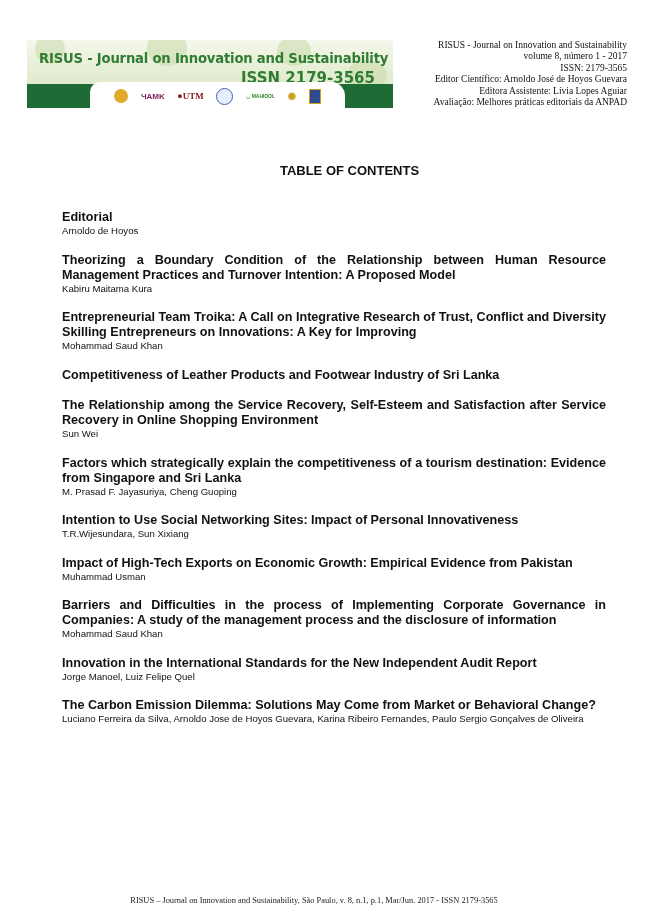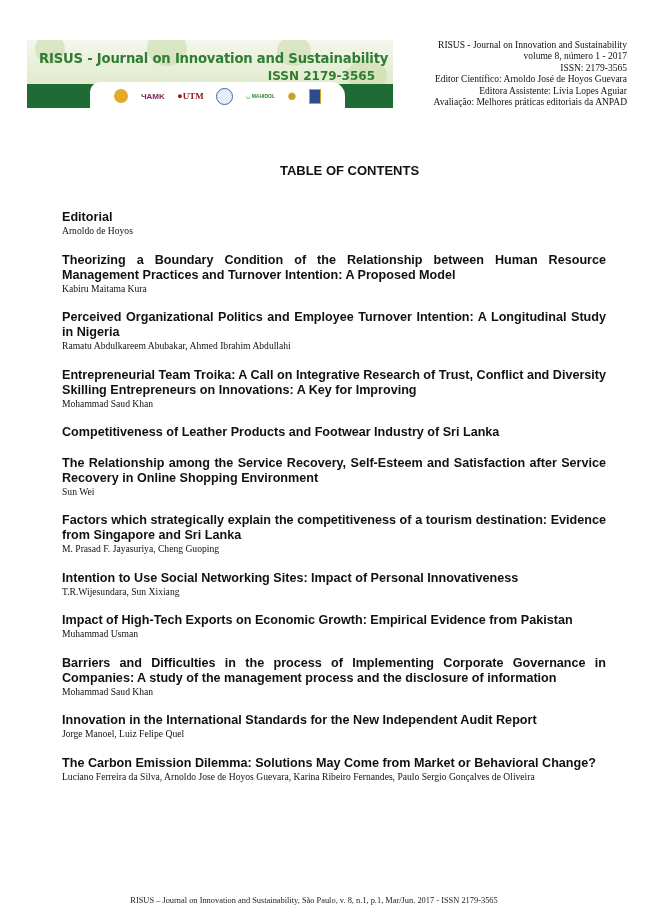--- a/index.html
+++ b/index.html
@@ -14,21 +14,21 @@
     position: absolute; border-radius: 50%; background: #c9d9a8; opacity: .55;
   }
   .banner .title {
     position: absolute; left: 12px; top: 11px;
     font-family: "DejaVu Sans", sans-serif; font-weight: bold;
     font-size: 13.2px; color: #2f7d32; letter-spacing: -0.2px; white-space: nowrap;
   }
   .banner .issn {
     position: absolute; right: 18px; top: 29px;
     font-family: "DejaVu Sans", sans-serif; font-weight: bold;
-    font-size: 12px; color: #2f7d32; white-space: nowrap; text-align: right;
+    font-size: 15px; color: #2f7d32; white-space: nowrap; text-align: right;
   }
   .banner .greenbar {
     position: absolute; left: 0; top: 44px; width: 100%; height: 24px; background: #1f6b35;
   }
   .banner .logo-strip {
     position: absolute; left: 63px; top: 42px; width: 255px; height: 28px;
     background: #ffffff; border-radius: 10px 14px 0 0;
     display: flex; align-items: center; justify-content: space-around; padding: 0 18px; box-sizing: border-box;
   }
   .logo { display: inline-flex; align-items: center; justify-content: center; font-family: "Liberation Serif", serif; font-size: 7px; font-weight: bold; }
@@ -50,21 +50,21 @@
     font-family: "Liberation Sans", sans-serif; font-weight: bold; font-size: 13px; color: #111; margin-left: 23px;
   }
 
   .entries { position: absolute; left: 62px; top: 210px; width: 544px; }
   .entry { margin-bottom: 15.5px; }
   .entry .t {
     font-family: "Liberation Sans", sans-serif; font-weight: bold; font-size: 12.6px; line-height: 15px;
     text-align: justify; color: #111;
   }
   .entry .a {
-    font-family: Liberation Serif, serif; font-size: 9.6px; line-height: 12px; color: #111;
+    font-family: Liberation Sans, sans-serif; font-size: 9.6px; line-height: 12px; color: #111;
   }
 
   .footer {
     position: absolute; left: 0; width: 628px; top: 896px; text-align: center;
     font-family: "Liberation Serif", serif; font-size: 8.4px; color: #222;
   }
 </style>
 </head>
 <body>
 
@@ -101,24 +101,20 @@
 <div class="entries">
   <div class="entry">
     <div class="t">Editorial</div>
     <div class="a">Arnoldo de Hoyos</div>
   </div>
   <div class="entry">
     <div class="t">Theorizing a Boundary Condition of the Relationship between Human Resource Management Practices and Turnover Intention: A Proposed Model</div>
     <div class="a">Kabiru Maitama Kura</div>
   </div>
   <div class="entry">
-    <div class="t">Perceived Organizational Politics and Employee Turnover Intention: A Longitudinal Study in Nigeria</div>
-    <div class="a">Ramatu Abdulkareem Abubakar, Ahmed Ibrahim Abdullahi</div>
-  </div>
-  <div class="entry">
     <div class="t">Entrepreneurial Team Troika: A Call on Integrative Research of Trust, Conflict and Diversity Skilling Entrepreneurs on Innovations: A Key for Improving</div>
     <div class="a">Mohammad Saud Khan</div>
   </div>
   <div class="entry">
     <div class="t">Competitiveness of Leather Products and Footwear Industry of Sri Lanka</div>
   </div>
   <div class="entry">
     <div class="t">The Relationship among the Service Recovery, Self-Esteem and Satisfaction after Service Recovery in Online Shopping Environment</div>
     <div class="a">Sun Wei</div>
   </div>

